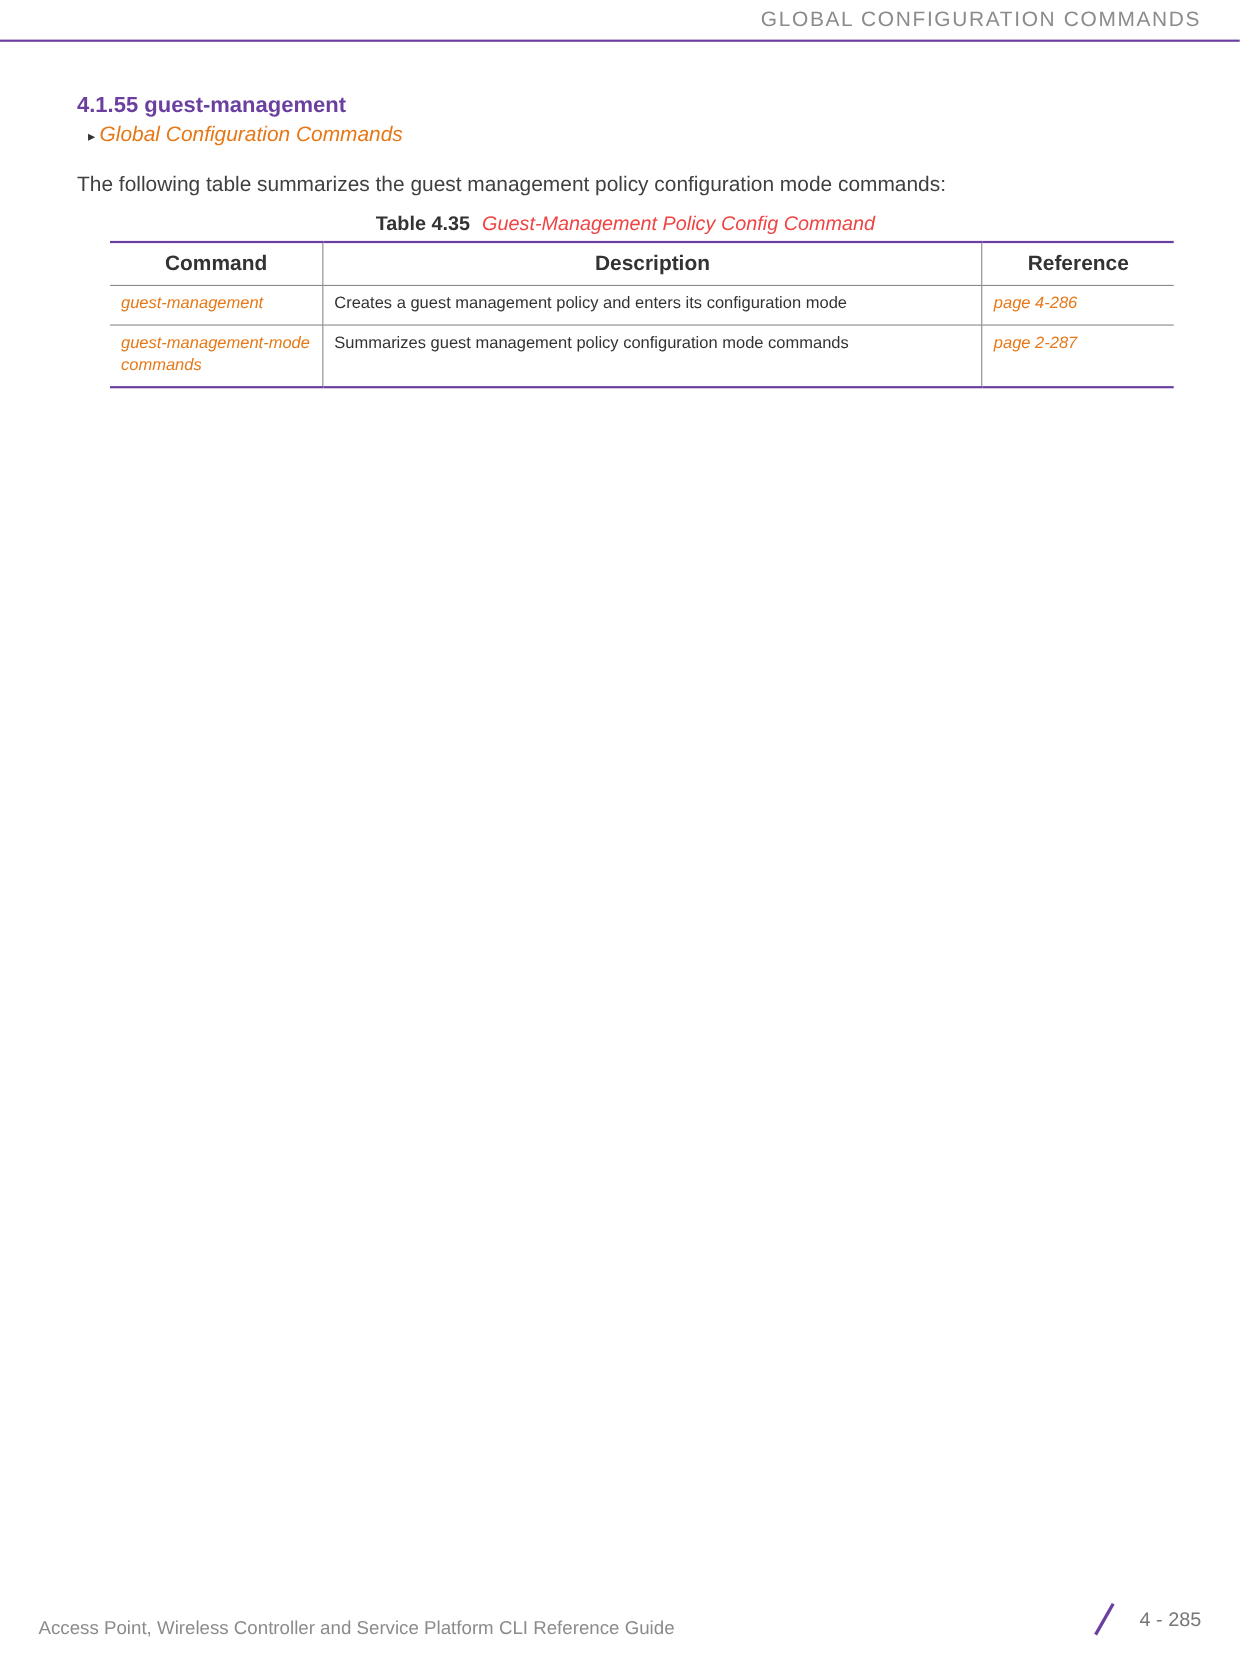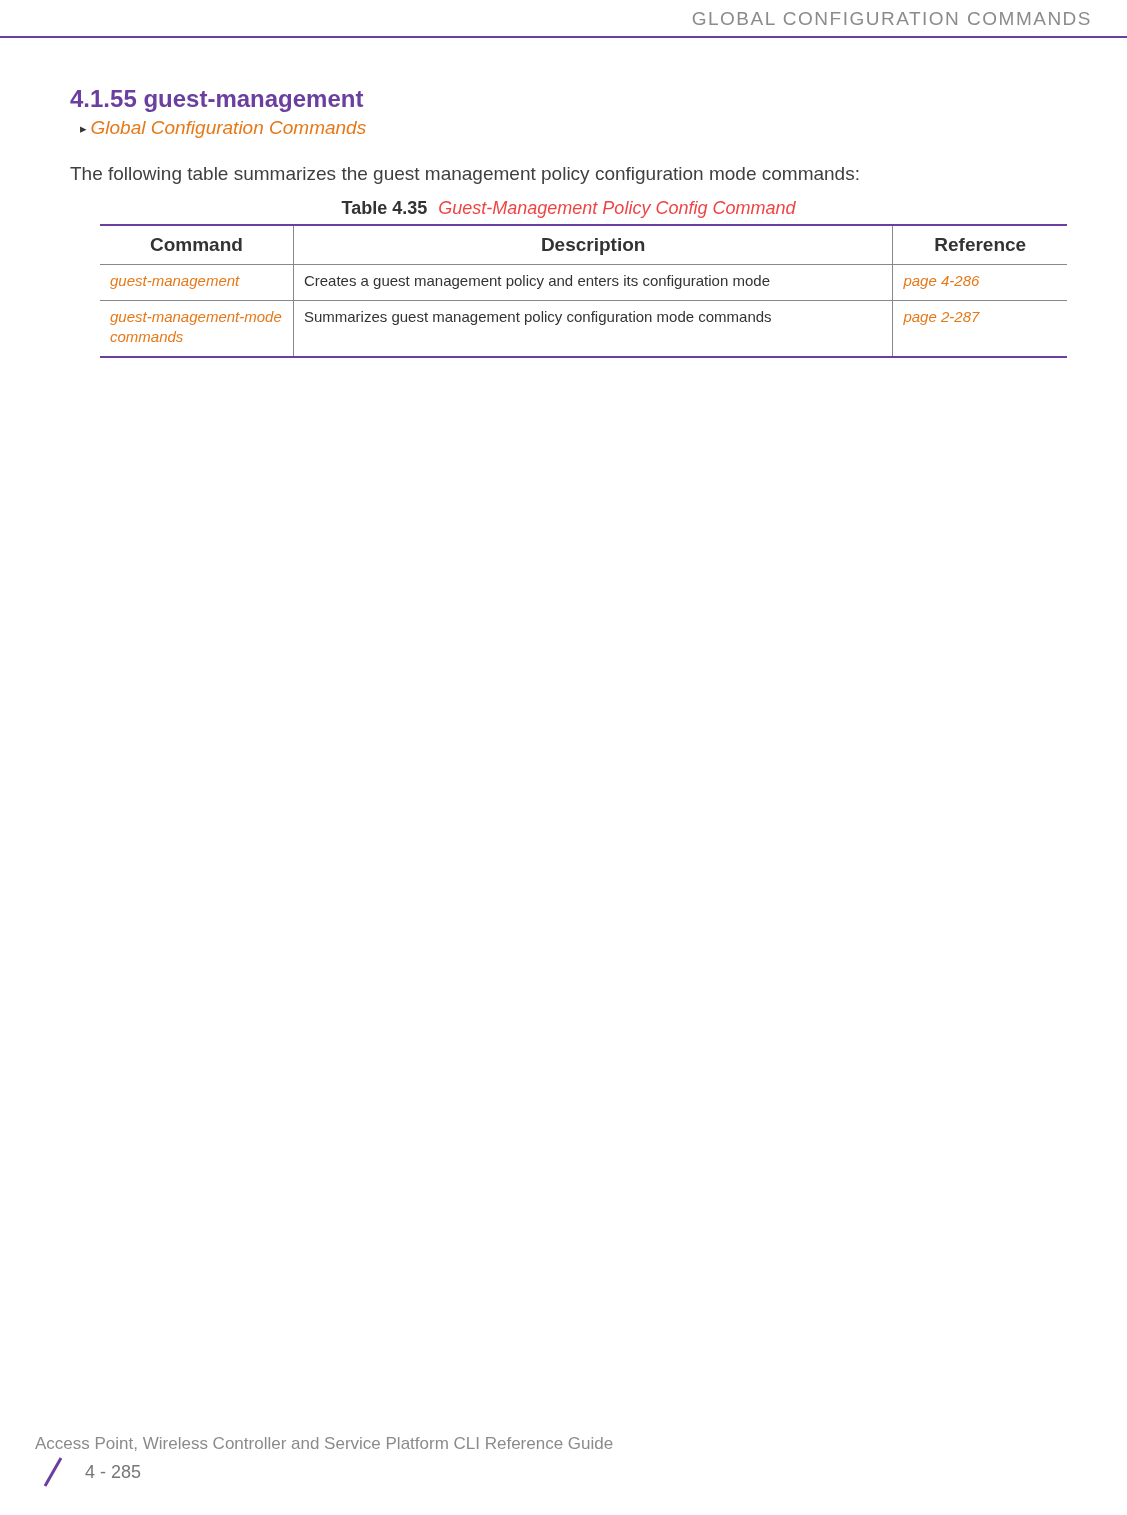--- a/index.html
+++ b/index.html
@@ -31,21 +31,21 @@
       font-weight: 300;
     }
     .content {
       position: absolute;
       top: 85px;
       left: 70px;
       right: 60px;
     }
     .section-number {
       color: #6B3FA0;
-      font-size: 24px;
+      font-size: 20px;
       font-weight: bold;
       margin-bottom: 4px;
     }
     .breadcrumb {
       margin-bottom: 22px;
       margin-left: 10px;
       display: flex;
       align-items: center;
     }
     .arrow-icon {
@@ -130,22 +130,21 @@
       color: #E67817;
       font-style: italic;
     }
     .page-footer {
       position: absolute;
       bottom: 25px;
       left: 35px;
       right: 35px;
       display: flex;
       justify-content: space-between;
-      align-items: flex-start;
-      flex-direction: column;
+      align-items: flex-end;
     }
     .footer-text {
       color: #8B8B8B;
       font-size: 17px;
       font-weight: 300;
     }
     .footer-right {
       display: flex;
       align-items: center;
       gap: 14px;

